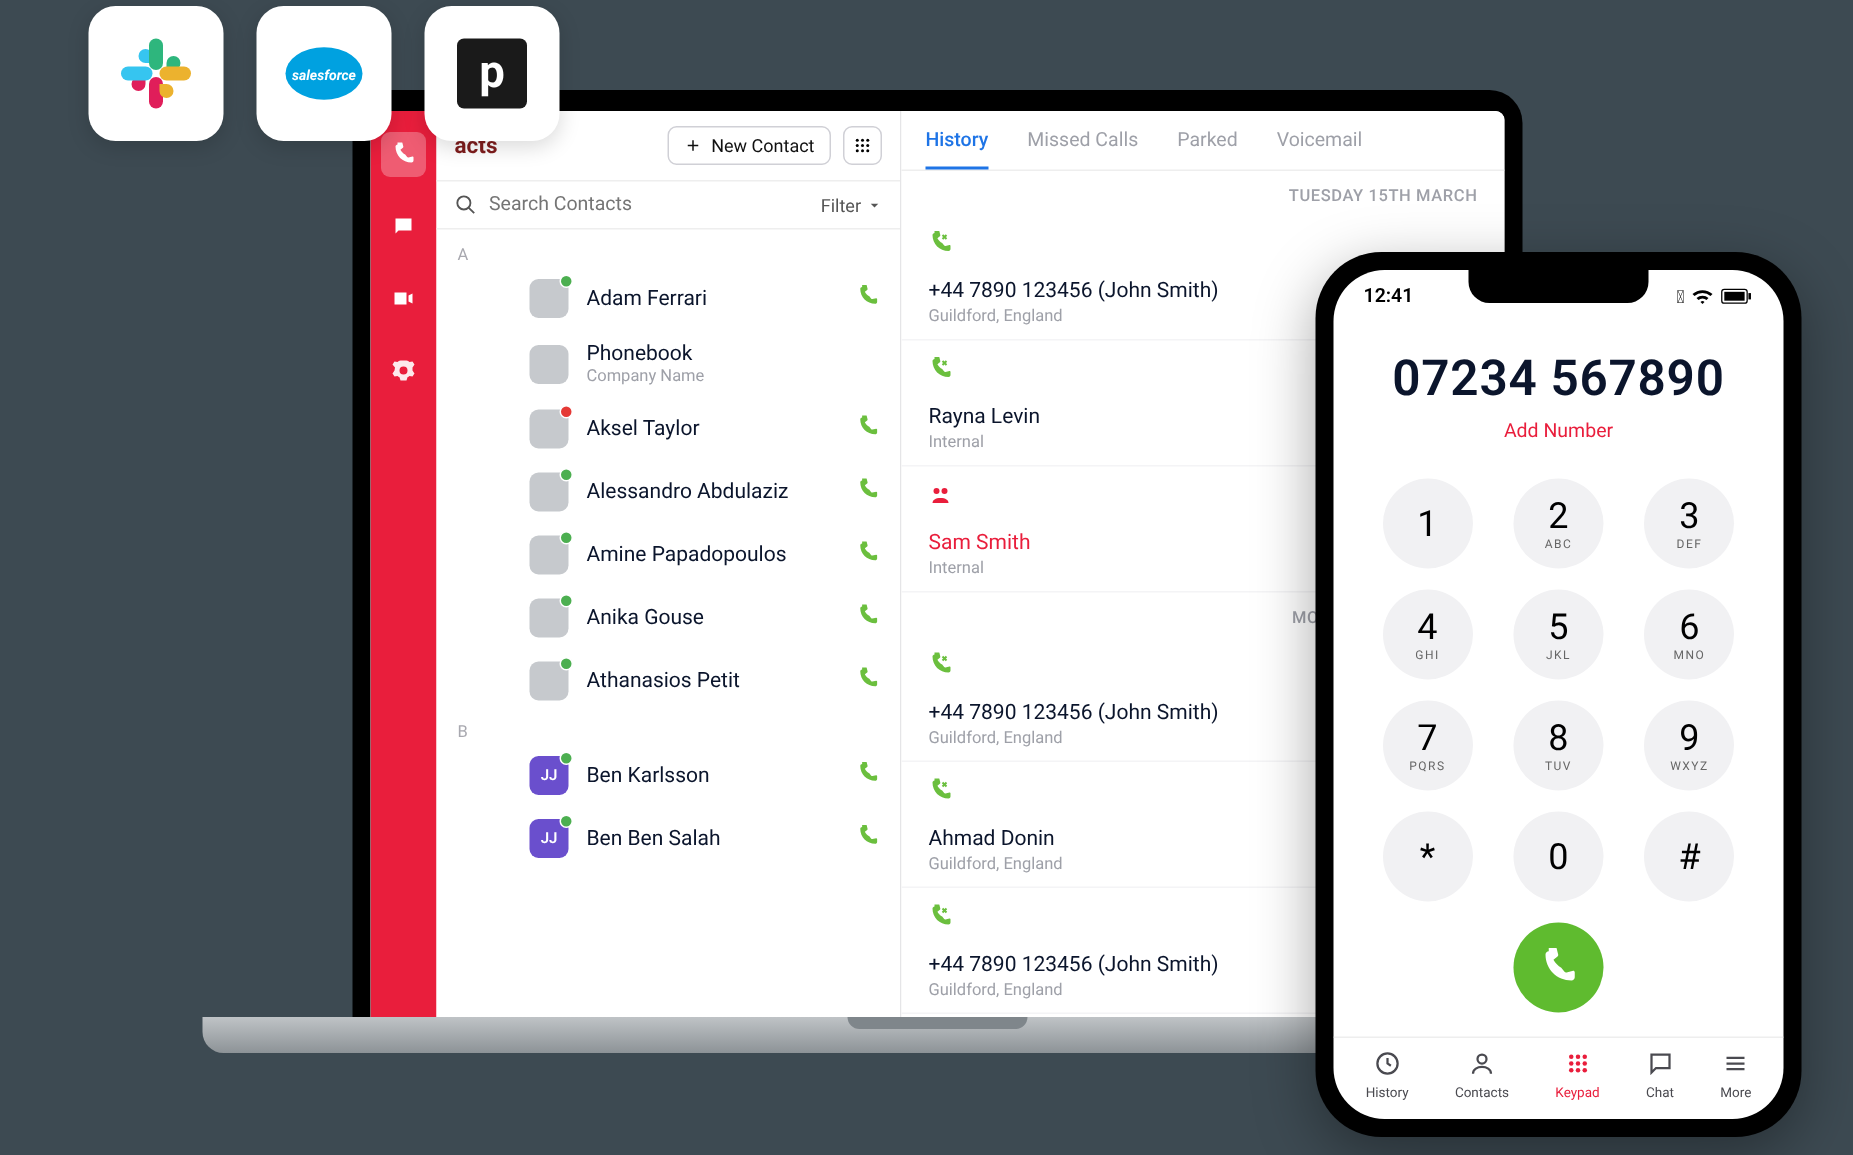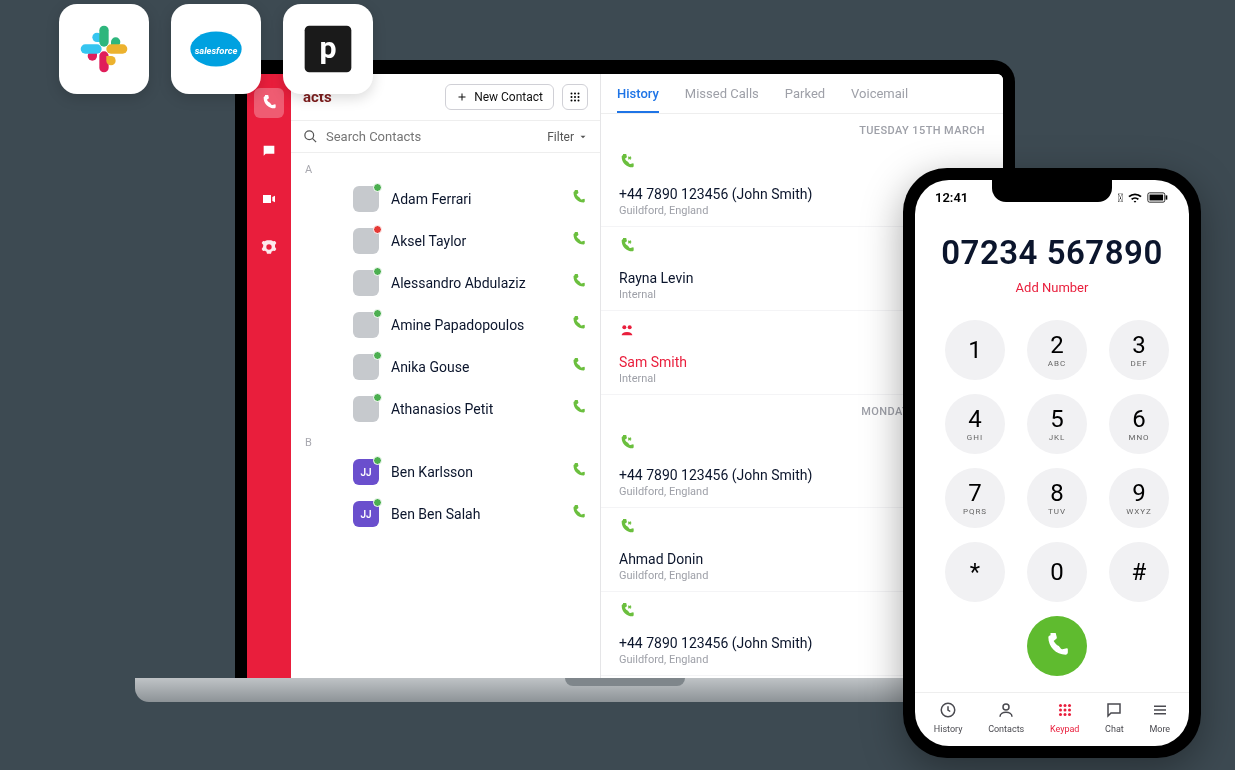--- a/index.html
+++ b/index.html
@@ -56,21 +56,21 @@
 .history-body { flex:1; overflow-y:auto; }
 .date-head { text-align:right; font-size:11px; letter-spacing:.4px; color:#9ea0a8; padding: 10px 18px 6px 18px; font-weight:500; }
 .hist-row { display:flex; align-items:flex-start; gap:12px; padding:9px 18px; border-bottom:1px solid #f4f4f6; cursor:pointer;flex-direction:column; }
 .hist-icon { width:18px; flex-shrink:0; margin-top:2px; }
 .hist-info { flex:1; min-width:0; }
 .hist-title { font-size:14px; color:#0b152c; }
 .hist-title.missed { color:#e91e3c; }
 .hist-sub { font-size:11px; color:#9ea0a8; margin-top:2px; }
 
 
-.phone { position:absolute; right:34px; top:168px; width:298px; height:590px; background:#000; border-radius:44px; padding:12px; z-index:30; box-shadow:0 12px 40px rgba(0,0,0,.35); }
+.phone { position:absolute; right:34px; top:168px; width:324px; height:590px; background:#000; border-radius:44px; padding:12px; z-index:30; box-shadow:0 12px 40px rgba(0,0,0,.35); }
 .phone-screen { width:100%; height:100%; background:#fff; border-radius:34px; overflow:hidden; display:flex; flex-direction:column; position:relative; }
 .notch { position:absolute; top:0; left:50%; transform:translateX(-50%); width:120px; height:22px; background:#000; border-radius:0 0 14px 14px; z-index:2; }
 .status-bar { display:flex; justify-content:space-between; align-items:center; padding: 10px 20px 4px 20px; font-size:13px; font-weight:600; color:#000; }
 .status-bar .right { display:flex; align-items:center; gap:4px; font-size:12px; }
 .dial-display { text-align:center; padding: 24px 10px 6px 10px; }
 .dial-number { font-size:33px; font-weight:600; color:#0b152c; letter-spacing:.5px; }
 .add-number { font-size:13px; color:#e91e3c; margin-top:8px; display:inline-block; cursor:pointer; }
 .keypad { flex:1; display:grid; grid-template-columns:repeat(3,1fr); gap:14px 22px; padding: 18px 30px 8px 30px; align-content:start; }
 .key { width:60px; height:60px; border-radius:50%; background:#f1f1f3; display:flex; flex-direction:column; align-items:center; justify-content:center; cursor:pointer; justify-self:center; }
 .key-num { font-size:24px; font-weight:400; color:#000; line-height:1; }
@@ -190,20 +190,29 @@
                 <div>
                   <div class="contact-name">Adam Ferrari</div>
                 </div>
               </div>
               <span class="call-icon"><svg width="15" height="15" viewBox="0 0 24 24" fill="#6bbf3e">
                   <path d="M6 2c-1 0-2 1-2 2 0 9 7 16 16 16 1 0 2-1 2-2v-3c0-.6-.4-1-1-1l-4 1c-.5.1-1 0-1.3-.4l-2-2.5c-2-1-3.6-2.7-4.8-4.8l2.5-2c.4-.3.5-.8.4-1.3l-1-4c0-.6-.4-1-1-1H6z"></path>
                 </svg></span>
             </div>
             <div class="contact-row">
               <div class="contact-left">
+                <div class="avatar"></div>
+                <div>
+                  <div class="contact-name">Phonebook</div>
+                  <div class="contact-sub">Company Name</div>
+                </div>
+              </div>
+            </div>
+            <div class="contact-row">
+              <div class="contact-left">
                 <div class="avatar">
                   <div class="presence busy"></div>
                 </div>
                 <div>
                   <div class="contact-name">Aksel Taylor</div>
                 </div>
               </div>
               <span class="call-icon"><svg width="15" height="15" viewBox="0 0 24 24" fill="#6bbf3e">
                   <path d="M6 2c-1 0-2 1-2 2 0 9 7 16 16 16 1 0 2-1 2-2v-3c0-.6-.4-1-1-1l-4 1c-.5.1-1 0-1.3-.4l-2-2.5c-2-1-3.6-2.7-4.8-4.8l2.5-2c.4-.3.5-.8.4-1.3l-1-4c0-.6-.4-1-1-1H6z"></path>
                 </svg></span>

